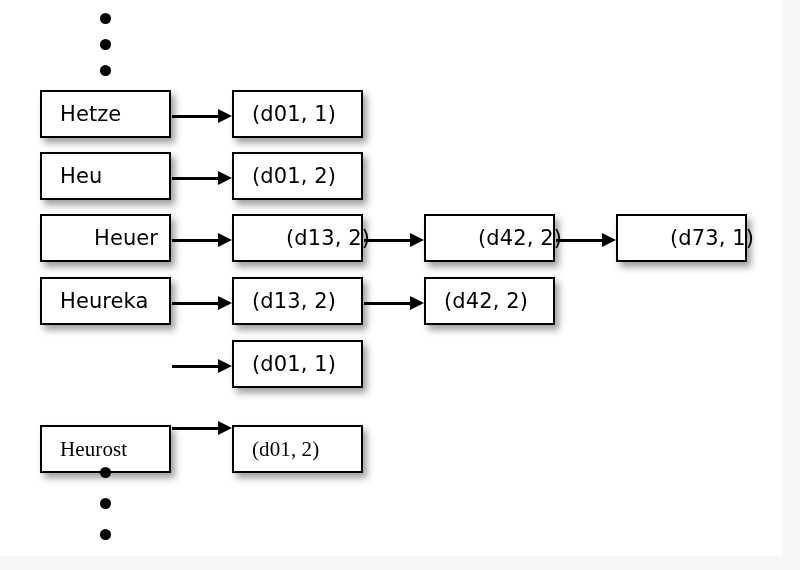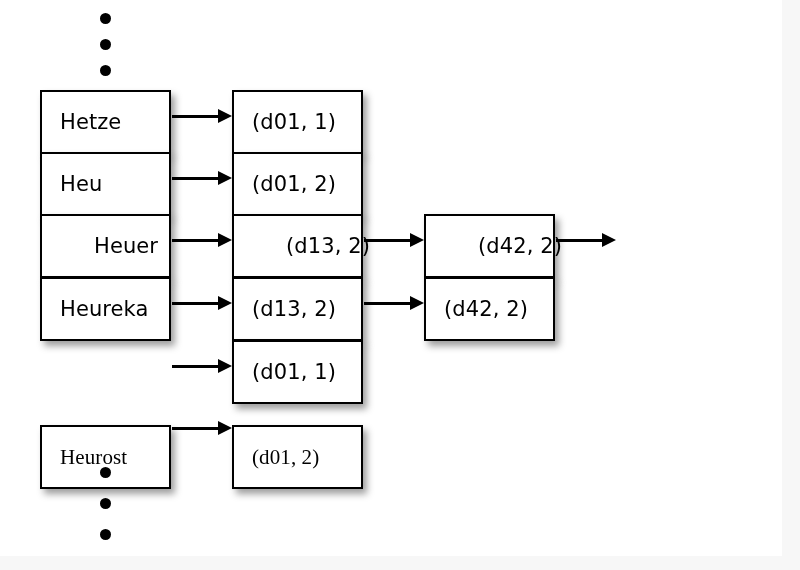--- a/index.html
+++ b/index.html
@@ -32,21 +32,21 @@
 
   
   .node {
     position: absolute;
     box-sizing: border-box;
     background: #ffffff;
     border: 2.5px solid #000000;
     box-shadow: 4px 5px 7px rgba(0,0,0,0.38);
     display: flex;
     align-items: center;
-    height: 64px;
+    height: 48px;
   }
   .node .label {
     font-size: 21px;
     line-height: 1;
     color: #000000;
     letter-spacing: 0.1px;
     white-space: nowrap;
     padding-left: 18px;
   }
   .term-node  { left: 40px;  width: 131px; }
@@ -149,20 +149,23 @@
     <span class="label">(d01, 2)</span>
   </div>
 
   <div class="node post2-node r2">
     <span class="label">(d42, 2)</span>
   </div>
   <div class="node post2-node r3">
     <span class="label">(d42, 2)</span>
   </div>
 
+  <div class="node post3-node r2">
+    <span class="label">(d73, 1)</span>
+  </div>
 
   <div class="arrow" style="left:172px; top:116px; width:60px;">
     <span class="shaft" style="width:46px;"></span>
     <span class="head" style="left:46px;"></span>
   </div>
   <div class="arrow" style="left:172px; top:178px; width:60px;">
     <span class="shaft" style="width:46px;"></span>
     <span class="head" style="left:46px;"></span>
   </div>
   <div class="arrow" style="left:172px; top:240px; width:60px;">

